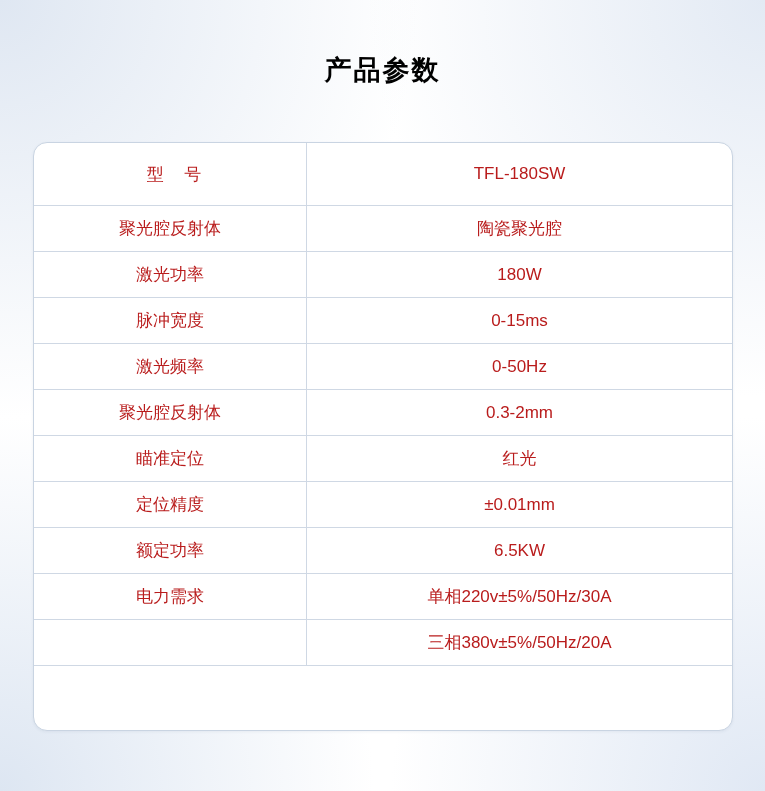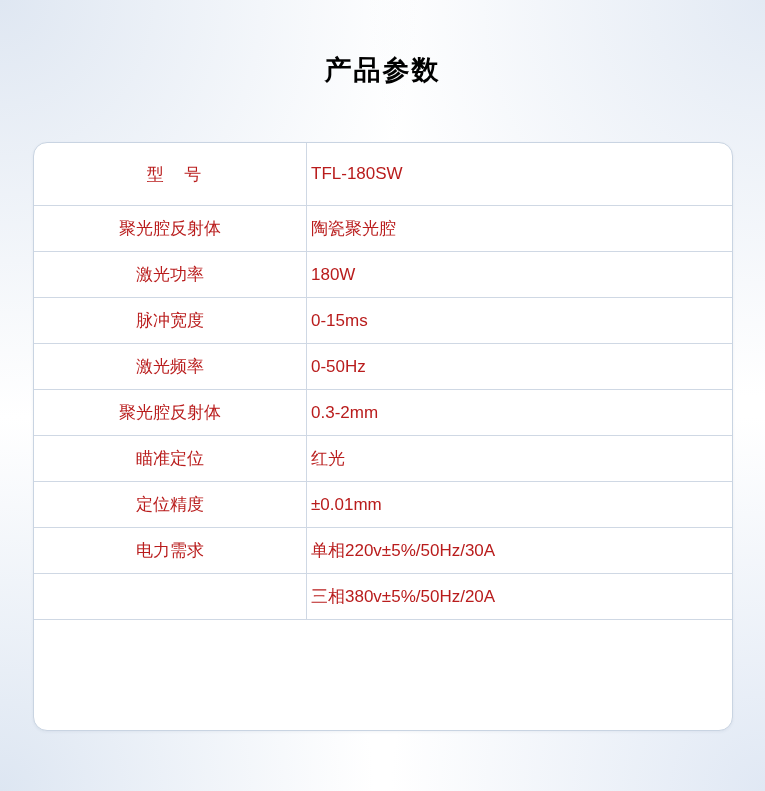--- a/index.html
+++ b/index.html
@@ -75,21 +75,21 @@
     padding: 4px;
   }
   td.label {
     width: 264px;
     text-align: center;
     border-right: 1px solid #cfd8e4;
     padding: 0 6px;
   }
   td.value {
     padding-left: 16px;
-    text-align: left;
+    text-align: center;
   }
   tr.first td {
     height: 54px;
   }
   tr.first td.label {
     letter-spacing: 8px;
     text-indent: 8px;
   }
   tr.no-label td.label {
     border-right: 1px solid #cfd8e4;
@@ -146,20 +146,24 @@
         </tr>
         <tr>
           <td class="label">瞄准定位</td>
           <td class="value">红光</td>
         </tr>
         <tr>
           <td class="label">定位精度</td>
           <td class="value">±0.01mm</td>
         </tr>
         <tr>
+          <td class="label">额定功率</td>
+          <td class="value">6.5KW</td>
+        </tr>
+        <tr>
           <td class="label">电力需求</td>
           <td class="value">单相220v±5%/50Hz/30A</td>
         </tr>
         <tr class="no-label">
           <td class="label"></td>
           <td class="value">三相380v±5%/50Hz/20A</td>
         </tr>
       </tbody>
     </table>
   </div>

